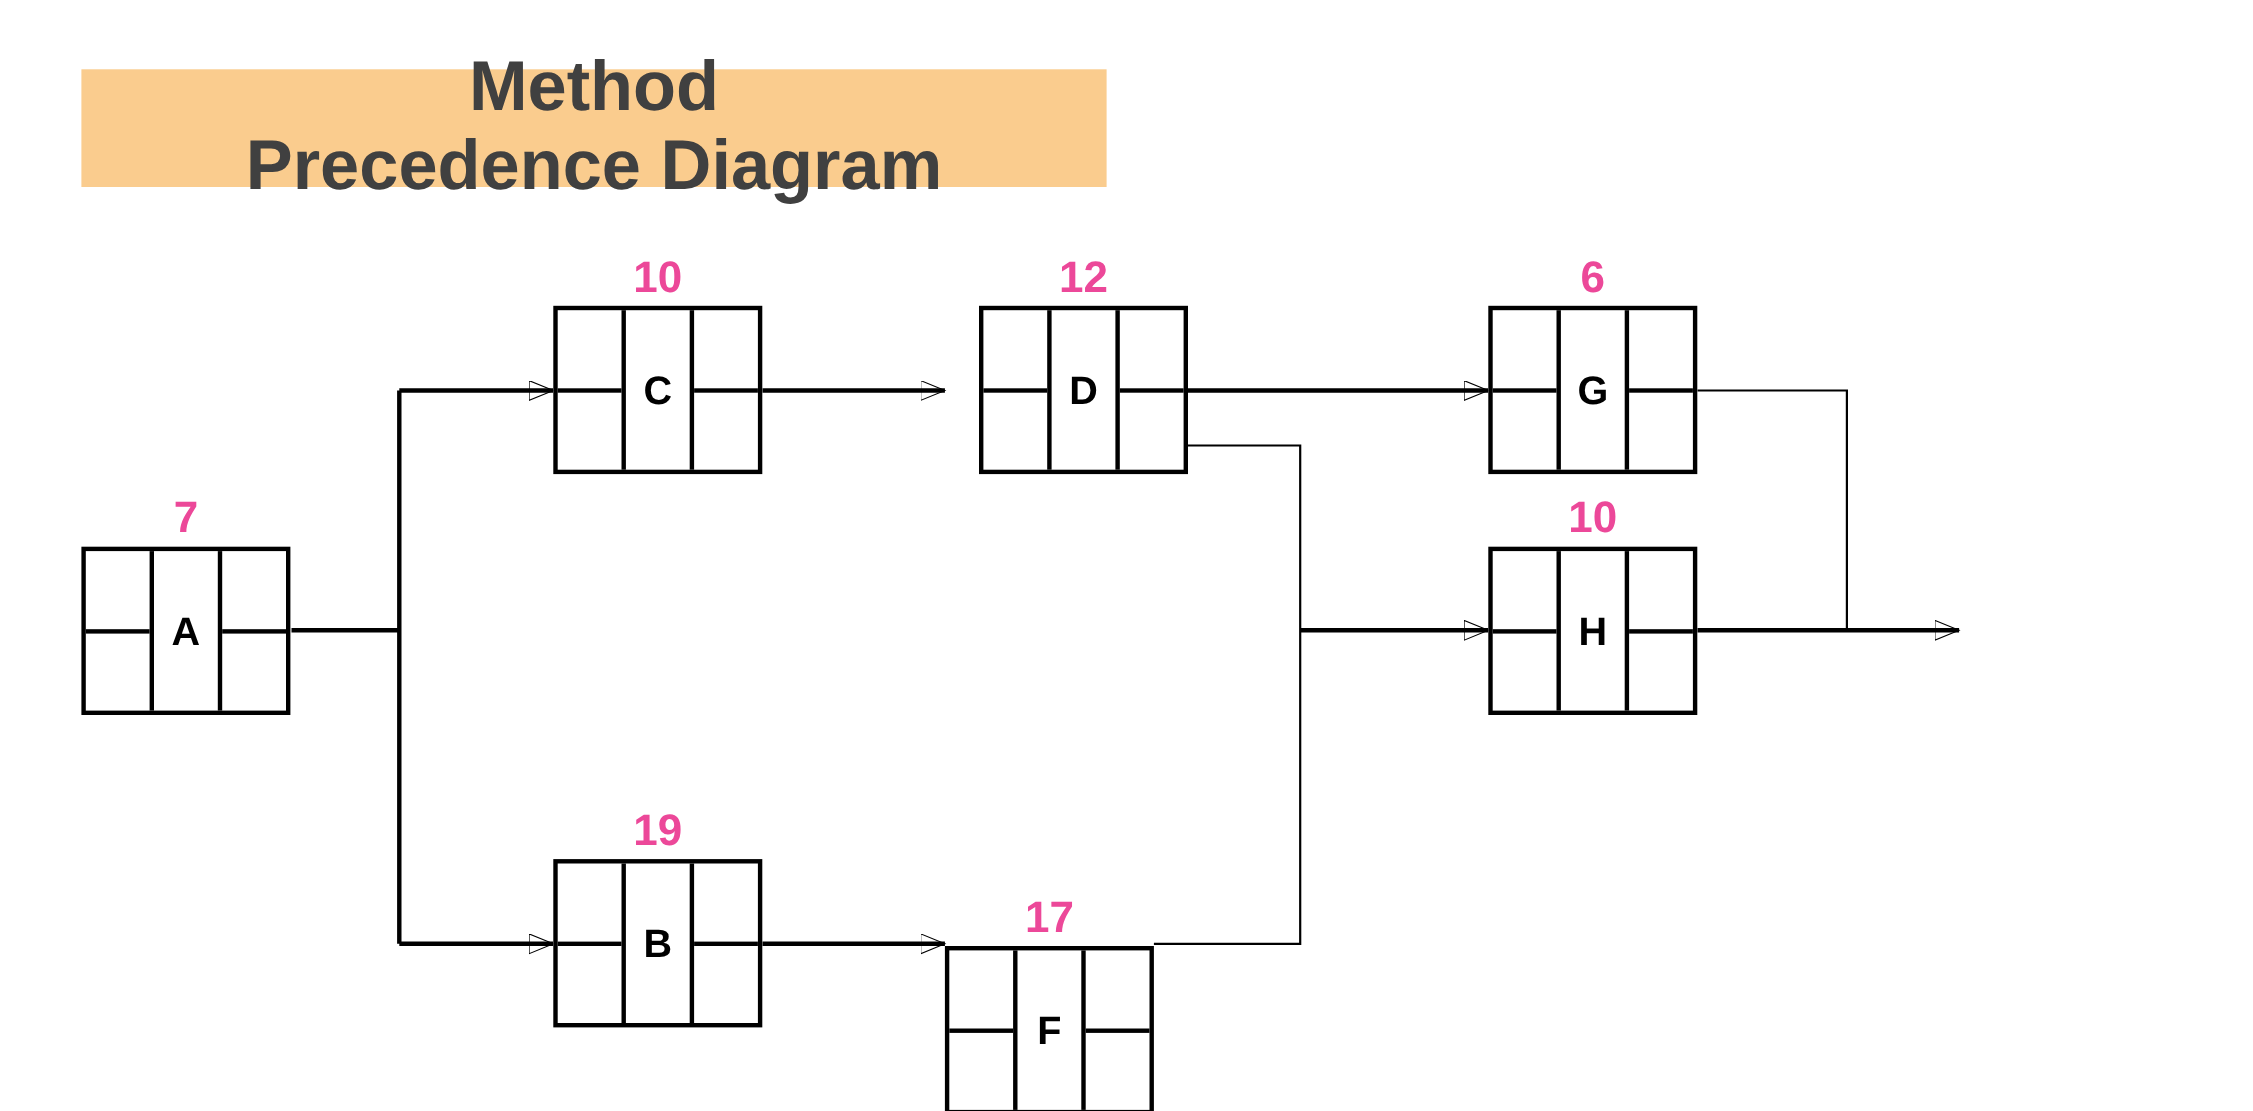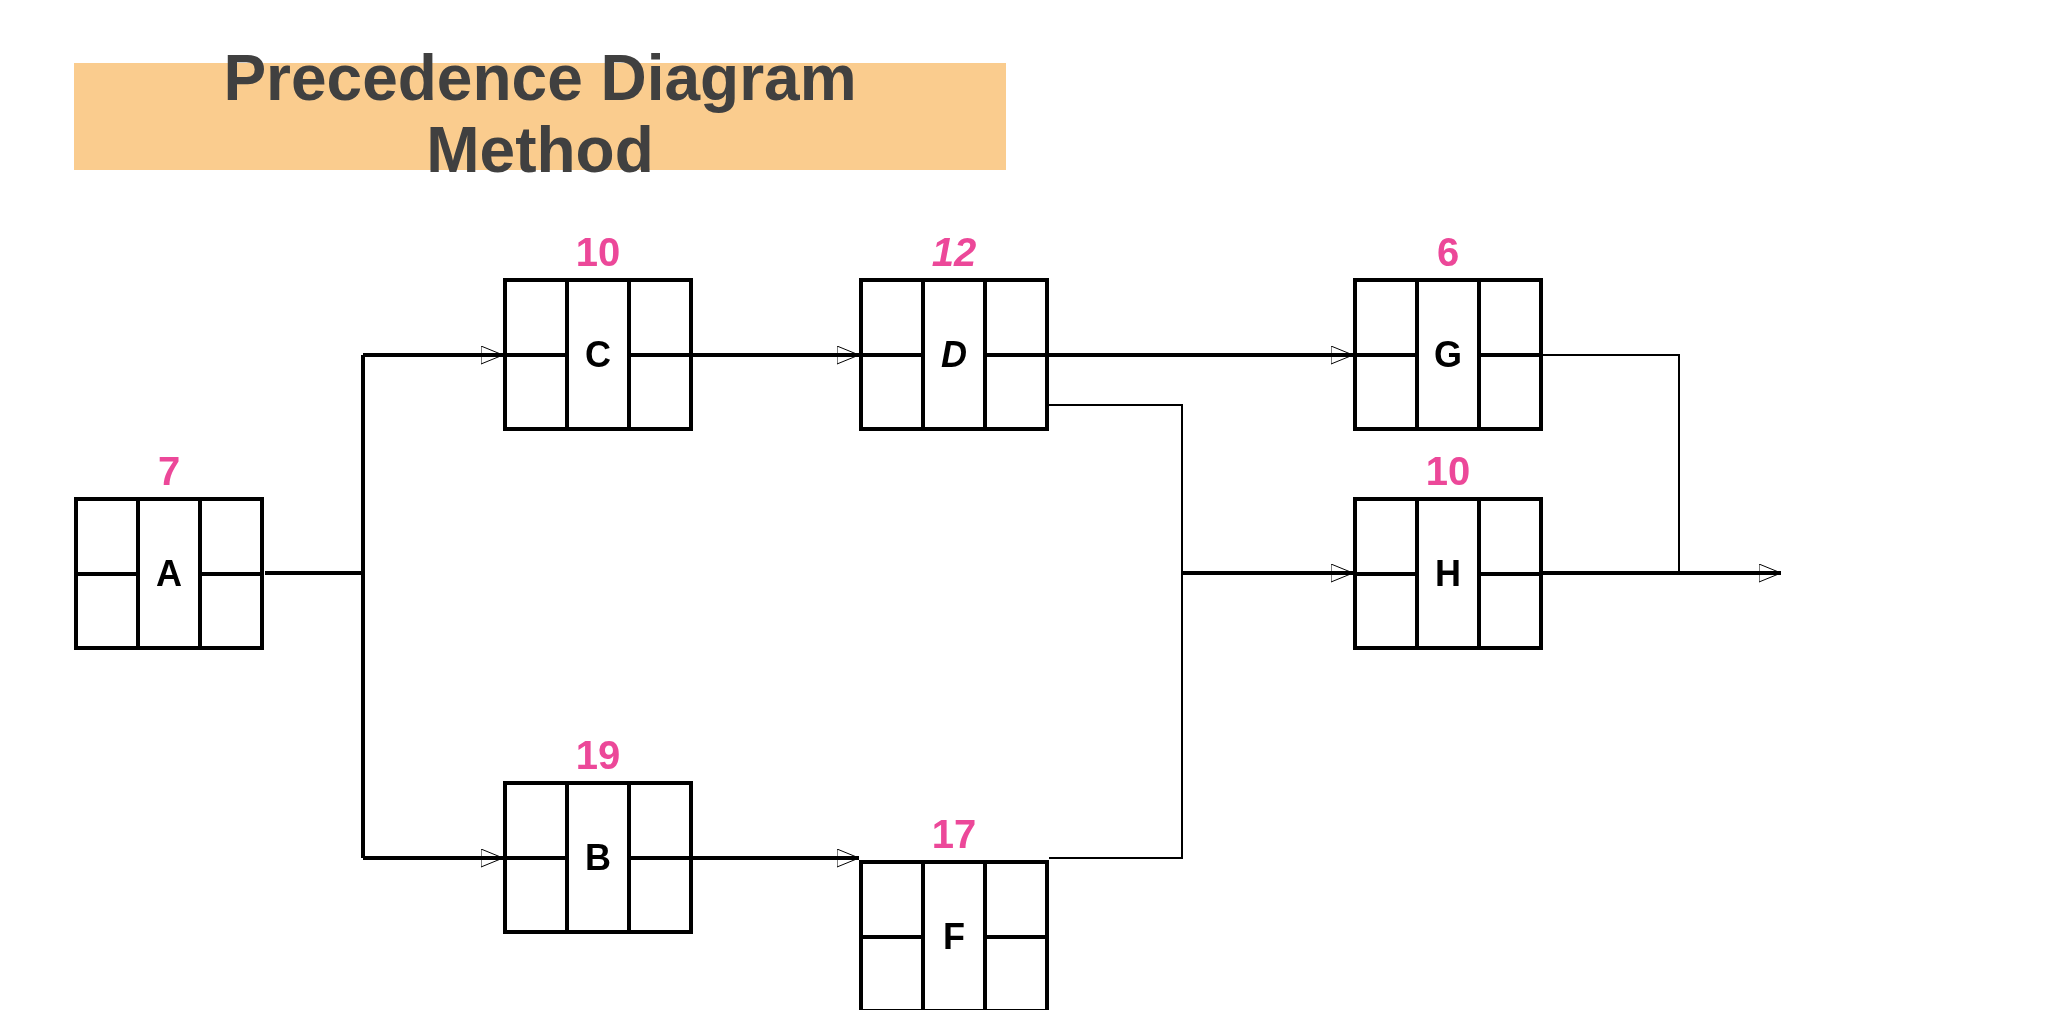--- a/index.html
+++ b/index.html
@@ -97,22 +97,22 @@
     line-height: 1;
   }
 </style>
 </head>
 <body>
 
 <div class="stage">
 
   <div class="title-band" style="background: rgb(250, 204, 142);"></div>
   <div class="title-text">
+    <div>Method</div>
     <div>Precedence Diagram</div>
-    <div>Method</div>
   </div>
 
   <svg class="connectors" viewBox="0 0 2048 1010" xmlns="http://www.w3.org/2000/svg">
     <defs>
       <marker id="arrow" markerUnits="userSpaceOnUse" markerWidth="26" markerHeight="22" refX="22" refY="9" orient="auto">
         <path d="M0,0 L22,9 L0,18 Z" fill="#000000" stroke="none"></path>
       </marker>
     </defs>
 
     <path class="thick" d="M265,573 H363"></path>
@@ -160,21 +160,21 @@
       <div class="col mid">
           <span class="letter">C</span>
         </div>
       <div class="col right">
           <div class="cell top"></div>
           <div class="cell"></div>
         </div>
     </div>
   </div>
 
-  <div class="node" style="left:859px; top:278px;font-style:italic;">
+  <div class="node" style="left:890px; top:278px;">
     <span class="dur">12</span>
     <div class="cols">
       <div class="col left">
           <div class="cell top"></div>
           <div class="cell"></div>
         </div>
       <div class="col mid">
           <span class="letter">D</span>
         </div>
       <div class="col right">

